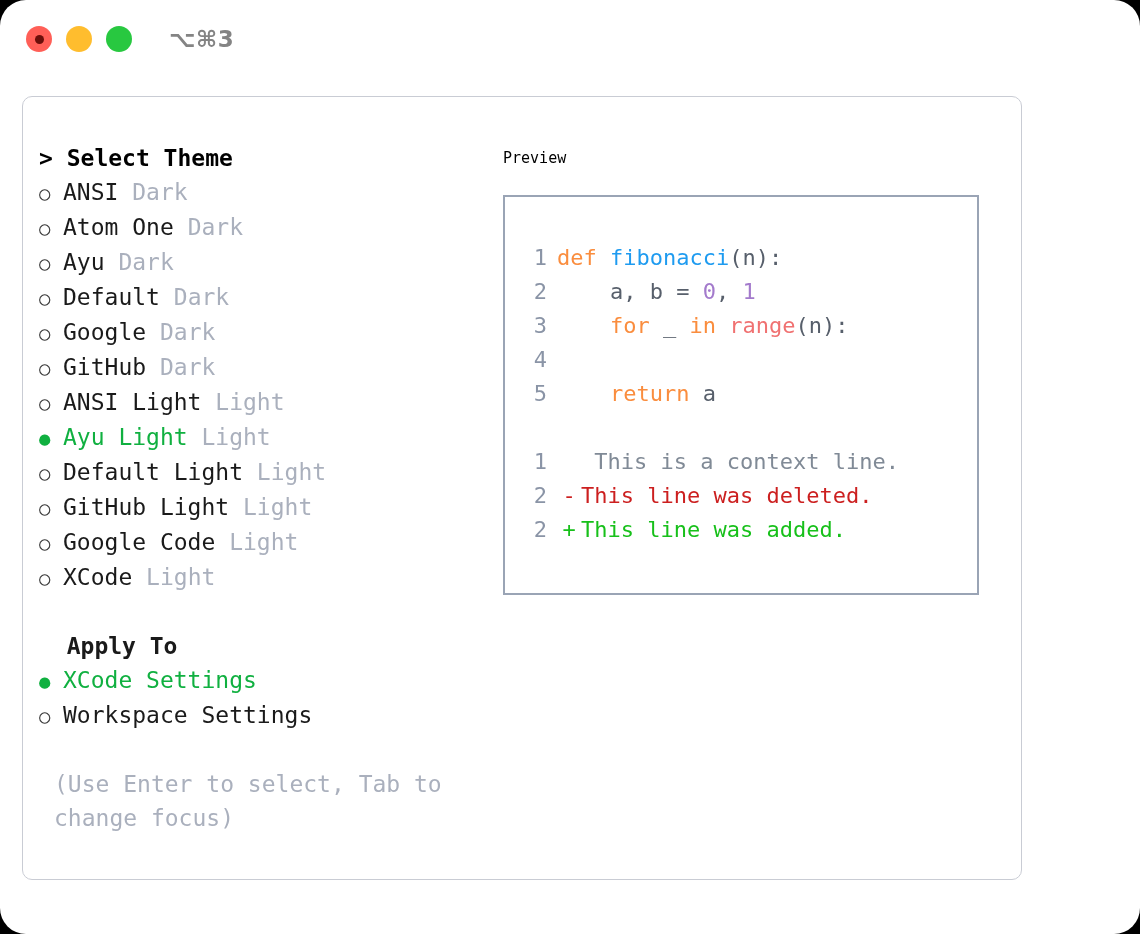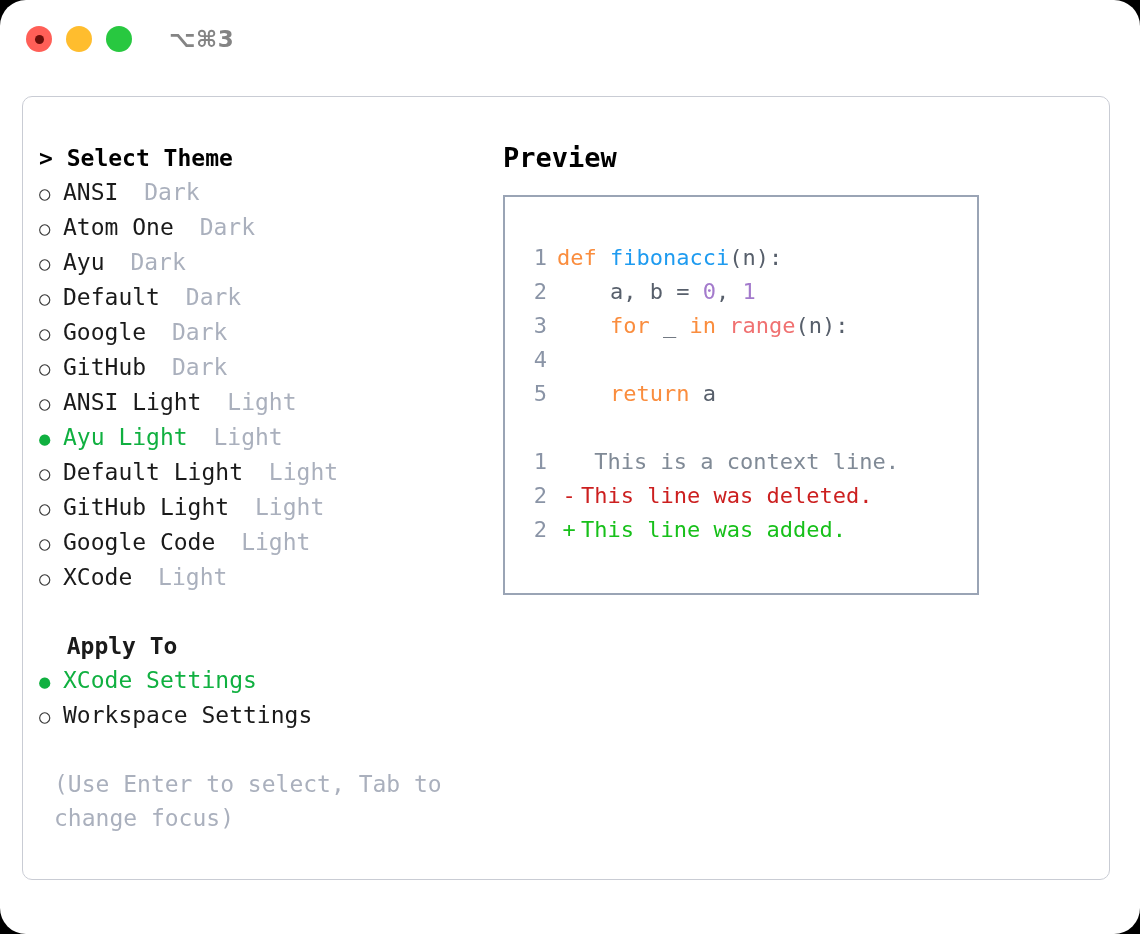--- a/index.html
+++ b/index.html
@@ -62,21 +62,21 @@
     color: #848484;
     letter-spacing: 0.5px;
     font-family: "DejaVu Sans", "Liberation Sans", sans-serif;
   }
 
   
   .panel {
     position: absolute;
     left: 22px;
     top: 96px;
-    width: 1088px;
+    width: 1000px;
     height: 784px;
     border: 1px solid #c9ccd4;
     border-radius: 10px;
     box-sizing: border-box;
     background: #ffffff;
   }
 
   .columns {
     display: flex;
     padding: 44px 0 0 0;
@@ -119,38 +119,38 @@
   .bullet {
     width: 24px;
     display: inline-block;
     flex: 0 0 24px;
     font-size: 19px;
   }
   .bullet.off { color: #3b3b3b; }
   .bullet.on  { color: #10b040; }
   .row .label { color: #1a1a1a; }
   .row.selected .label { color: #10b040; }
-  .row .suffix { color: #aab0bd; margin-left: 12px; }
+  .row .suffix { color: #aab0bd; }
 
   .gap { height: 34px; }
 
   .hint {
     font-size: 23px;
     line-height: 34px;
     color: #aab0bd;
     width: 400px;
     white-space: normal;
     word-spacing: 0px;
     margin-left: 15px;
   }
 
   
   .preview-title {
-    font-size: 27px;
-    font-weight: bold;
+    font-size: 15px;
+    font-weight: normal;
     color: #000000;
     line-height: 34px;
     margin-bottom: 20px;
     white-space: pre;
   }
   .preview-box {
     width: 476px;
     height: 400px;
     border: 2px solid #9aa4b5;
     box-sizing: border-box;

